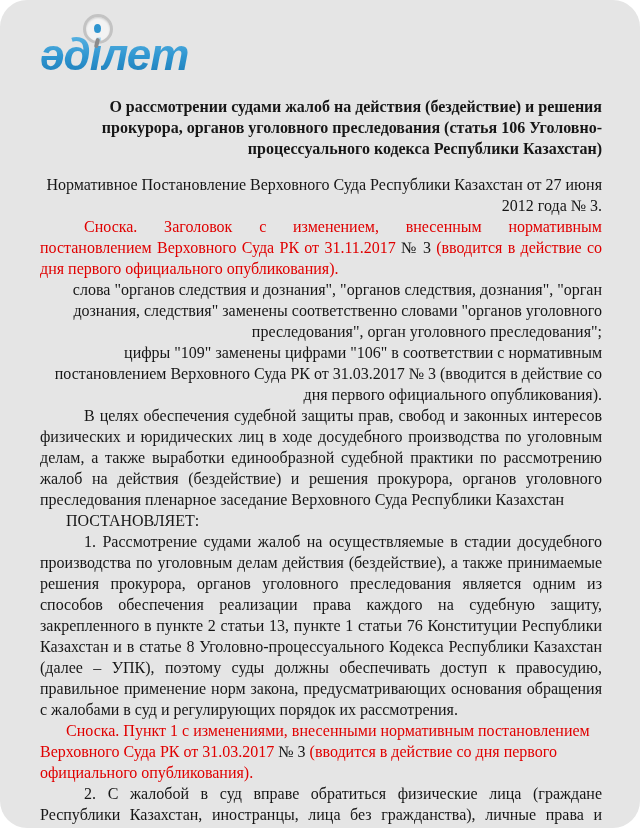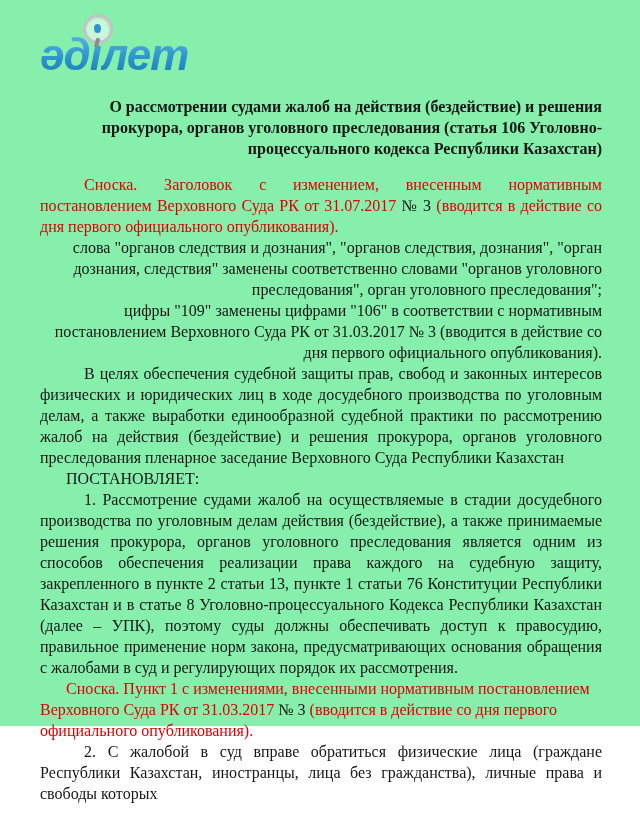--- a/index.html
+++ b/index.html
@@ -6,24 +6,25 @@
     margin: 0;
     padding: 0;
     background: #ffffff;
     width: 640px;
     height: 828px;
     overflow: hidden;
   }
   .page {
     box-sizing: border-box;
     width: 640px;
-    height: 726px;
+    height: 828px;
     padding: 26px 38px 0 40px;
-    background: #86efac;
+    background: #e5e5e5;
     font-family: "Liberation Serif", serif;
+    border-radius: 27px;
   }
   
   .logo {
     position: relative;
     height: 62px;
     margin-bottom: 8px;
     font-family: "Liberation Sans", sans-serif;
     font-style: italic;
     font-weight: bold;
     font-size: 44px;
@@ -97,21 +98,22 @@
 <body>
 
 <div class="page">
 
   <div class="logo">
     <span class="logo-txt">әд</span><span class="logo-i-wrap"><span class="logo-txt">і</span><span class="lens"></span></span><span class="logo-txt">лет</span>
   </div>
 
   <div class="doc">
       <p class="p-title ind-none"><span>О рассмотрении судами жалоб на действия (бездействие) и решения прокурора, органов уголовного преследования (статья 106 Уголовно-процессуального кодекса Республики Казахстан)</span></p>
-      <p class="p-footnote ind-normal"><span style="color: rgb(224, 0, 0);">Сноска. Заголовок с изменением, внесенным нормативным постановлением Верховного Суда РК от 31.07.2017 </span><span style="color: rgb(22, 22, 22);">№ 3</span><span style="color: rgb(224, 0, 0);"> (вводится в действие со дня первого официального опубликования).</span></p>
+      <p class="p-body ind-none"><span>Нормативное Постановление Верховного Суда Республики Казахстан от 27 июня 2012 года № 3.</span></p>
+      <p class="p-footnote ind-normal"><span style="color: rgb(224, 0, 0);">Сноска. Заголовок с изменением, внесенным нормативным постановлением Верховного Суда РК от 31.11.2017 </span><span style="color: rgb(22, 22, 22);">№ 3</span><span style="color: rgb(224, 0, 0);"> (вводится в действие со дня первого официального опубликования).</span></p>
       <p class="p-body ind-none"><span>слова "органов следствия и дознания", "органов следствия, дознания", "орган дознания, следствия" заменены соответственно словами "органов уголовного преследования", орган уголовного преследования";</span></p>
       <p class="p-body ind-none"><span>цифры "109" заменены цифрами "106" в соответствии с нормативным постановлением Верховного Суда РК от 31.03.2017 № 3 (вводится в действие со дня первого официального опубликования).</span></p>
       <p class="p-body ind-normal"><span>В целях обеспечения судебной защиты прав, свобод и законных интересов физических и юридических лиц в ходе досудебного производства по уголовным делам, а также выработки единообразной судебной практики по рассмотрению жалоб на действия (бездействие) и решения прокурора, органов уголовного преследования пленарное заседание Верховного Суда Республики Казахстан</span></p>
       <p class="p-heading ind-small"><span>ПОСТАНОВЛЯЕТ:</span></p>
       <p class="p-body ind-normal"><span>1. Рассмотрение судами жалоб на осуществляемые в стадии досудебного производства по уголовным делам действия (бездействие), а также принимаемые решения прокурора, органов уголовного преследования является одним из способов обеспечения реализации права каждого на судебную защиту, закрепленного в пункте 2 статьи 13, пункте 1 статьи 76 Конституции Республики Казахстан и в статье 8 Уголовно-процессуального Кодекса Республики Казахстан (далее – УПК), поэтому суды должны обеспечивать доступ к правосудию, правильное применение норм закона, предусматривающих основания обращения с жалобами в суд и регулирующих порядок их рассмотрения.</span></p>
       <p class="p-footnote ind-small align-left"><span style="color: rgb(224, 0, 0);">Сноска. Пункт 1 с изменениями, внесенными нормативным постановлением Верховного Суда РК от 31.03.2017 </span><span style="color: rgb(22, 22, 22);">№ 3</span><span style="color: rgb(224, 0, 0);"> (вводится в действие со дня первого официального опубликования).</span></p>
       <p class="p-body ind-normal"><span>2. С жалобой в суд вправе обратиться физические лица (граждане Республики Казахстан, иностранцы, лица без гражданства), личные права и свободы которых</span></p>
     </div>
 
 </div>

